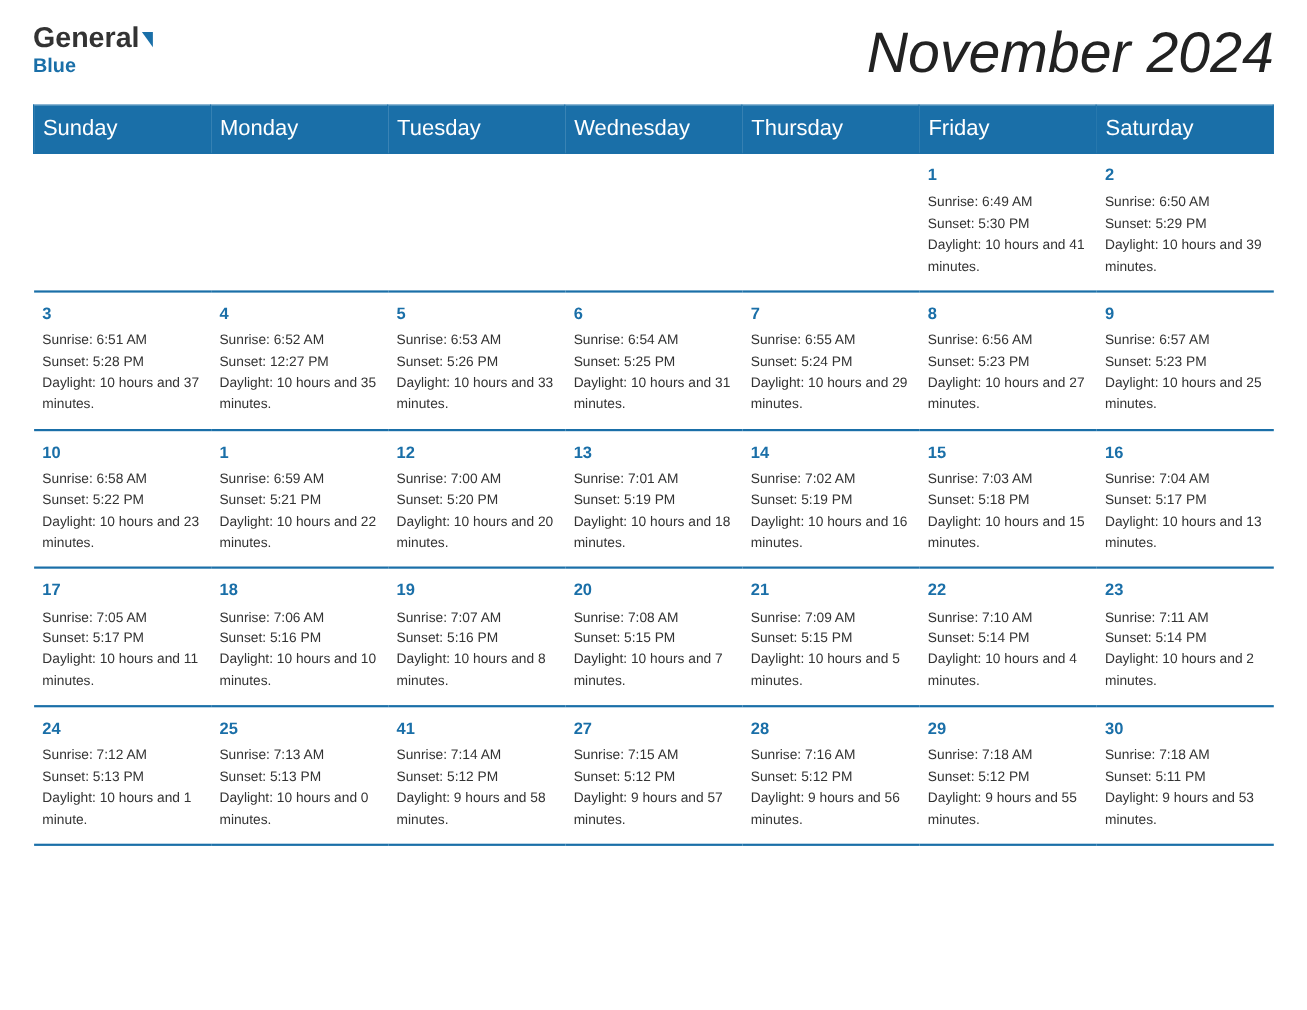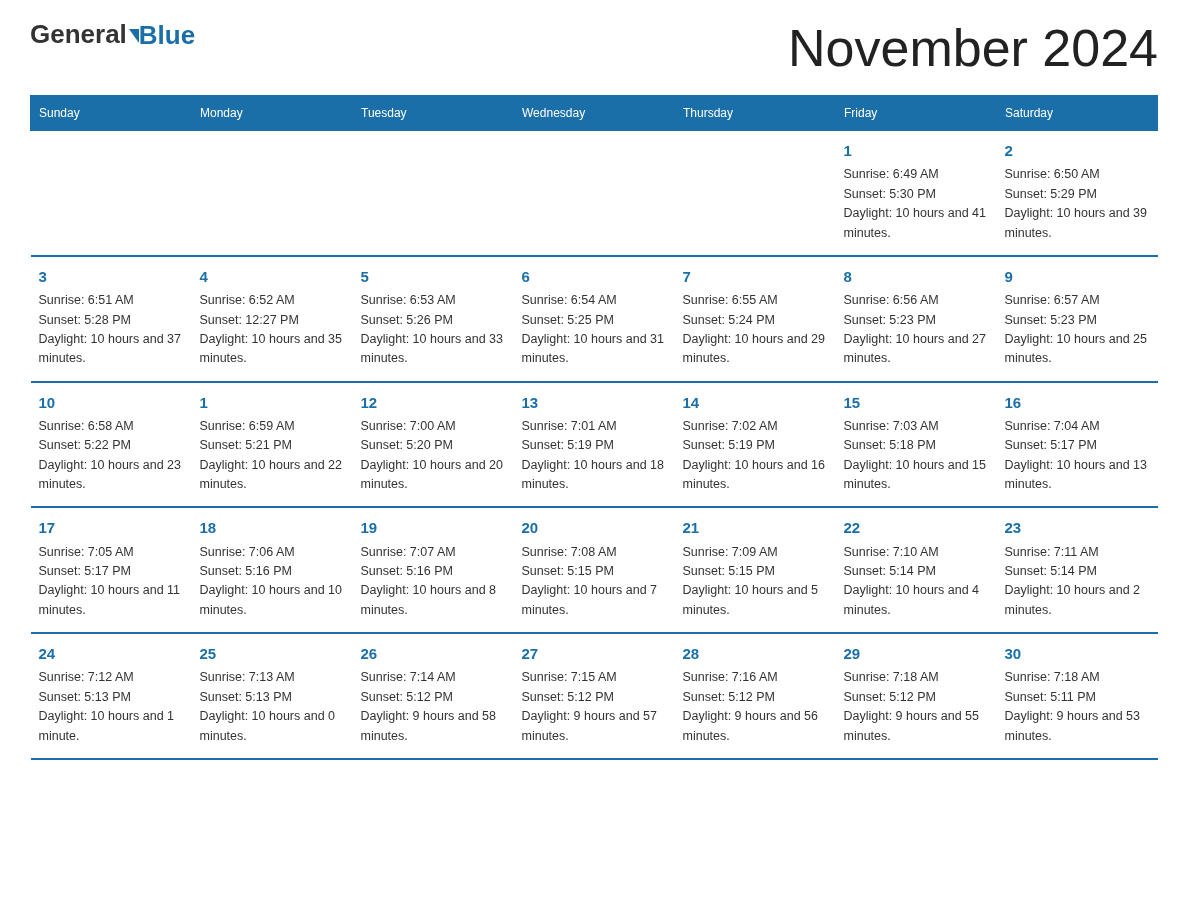--- a/index.html
+++ b/index.html
@@ -11,21 +11,21 @@
       min-height: 918px;
     }
     .header-section {
       display: flex;
       justify-content: space-between;
       align-items: flex-start;
       margin-bottom: 18px;
     }
     .logo-area {
       display: flex;
-      flex-direction: row;
+      flex-direction: column;
       align-items: flex-start;
     }
     .logo-text {
       font-size: 26px;
       font-weight: bold;
       color: #333;
       line-height: 1.1;
     }
     .logo-text span {
       color: #1a6fa8;
@@ -35,45 +35,46 @@
       width: 0;
       height: 0;
       border-left: 10px solid transparent;
       border-right: 0px solid transparent;
       border-top: 14px solid #1a6fa8;
       margin-left: 2px;
       vertical-align: middle;
     }
     .logo-blue {
       color: #1a6fa8;
-      font-size: 26px;
+      font-size: 18px;
       font-weight: bold;
     }
     .title-area {
       text-align: right;
+      font-style: italic;
     }
     .calendar-title {
       font-size: 52px;
       font-weight: normal;
       color: #222;
       line-height: 1.1;
     }
     .calendar-subtitle {
       font-size: 22px;
       color: #444;
       margin-top: 4px;
     }
     table {
       width: 100%;
       border-collapse: collapse;
     }
     thead tr th {
       background-color: #1a6fa8;
       color: #fff;
-      font-size: 12px;
+      font-size: 20px;
       font-weight: normal;
       padding: 10px 8px;
       text-align: left;
       border: 1px solid #1a6fa8;
     }
     tbody tr {
       border-bottom: 2px solid #1a6fa8;
     }
     tbody tr td {
       vertical-align: top;
@@ -284,21 +285,21 @@
           <div>Sunset: 5:13 PM</div>
           <div>Daylight: 10 hours and 1 minute.</div>
         </td>
         <td>
           <span class="day-number">25</span>
           <div>Sunrise: 7:13 AM</div>
           <div>Sunset: 5:13 PM</div>
           <div>Daylight: 10 hours and 0 minutes.</div>
         </td>
         <td>
-          <span class="day-number">26</span>
+          <span class="day-number">41</span>
           <div>Sunrise: 7:14 AM</div>
           <div>Sunset: 5:12 PM</div>
           <div>Daylight: 9 hours and 58 minutes.</div>
         </td>
         <td>
           <span class="day-number">27</span>
           <div>Sunrise: 7:15 AM</div>
           <div>Sunset: 5:12 PM</div>
           <div>Daylight: 9 hours and 57 minutes.</div>
         </td>

